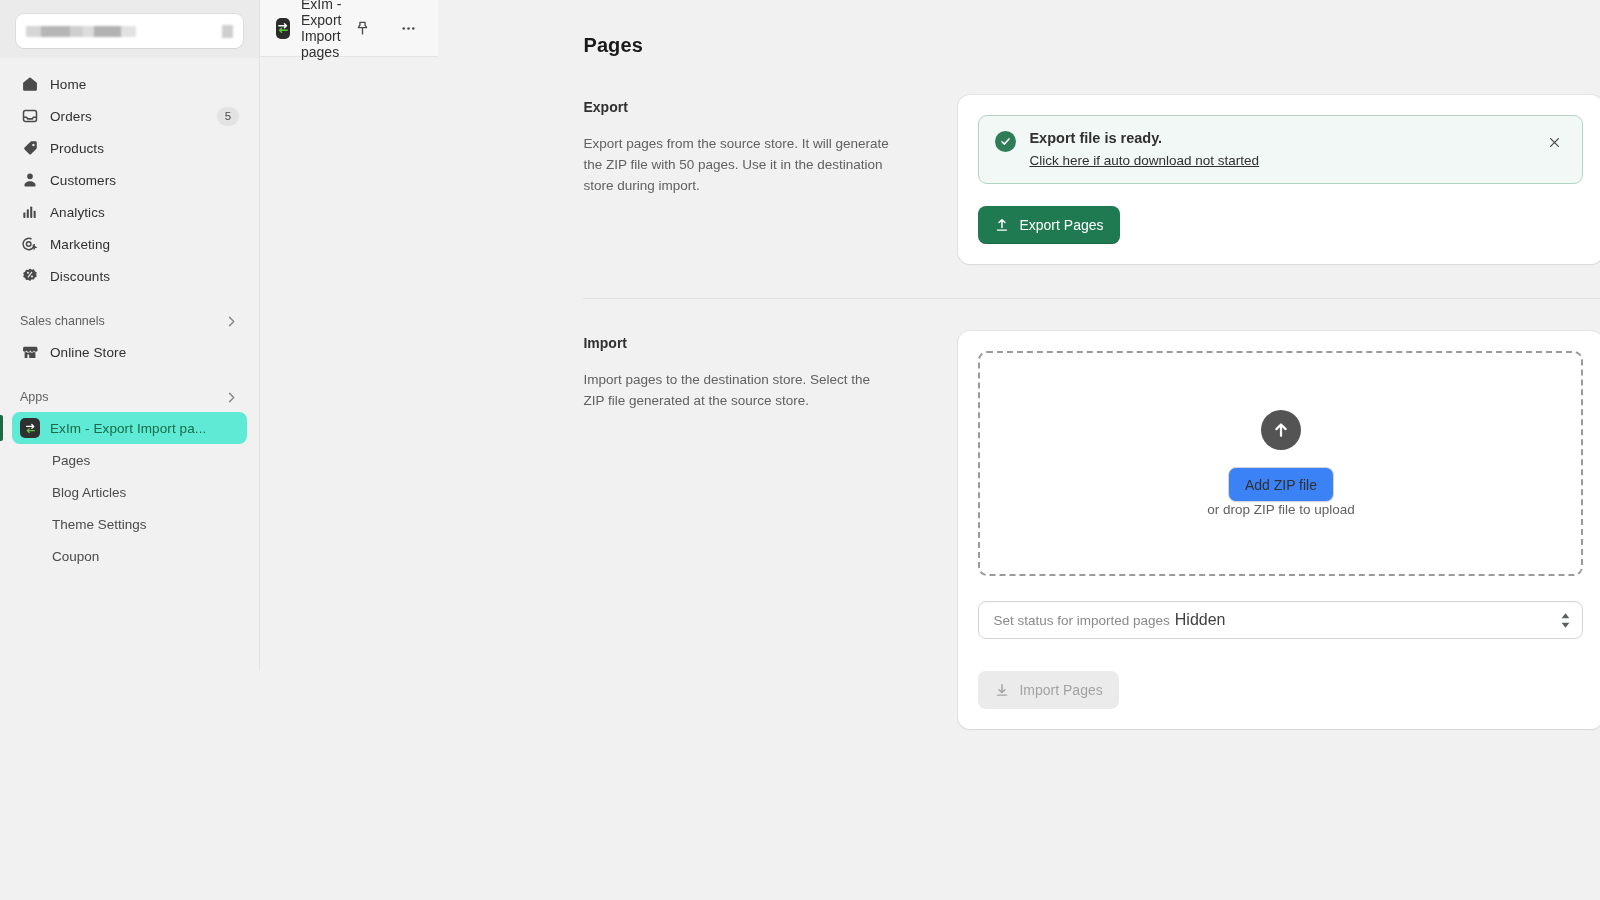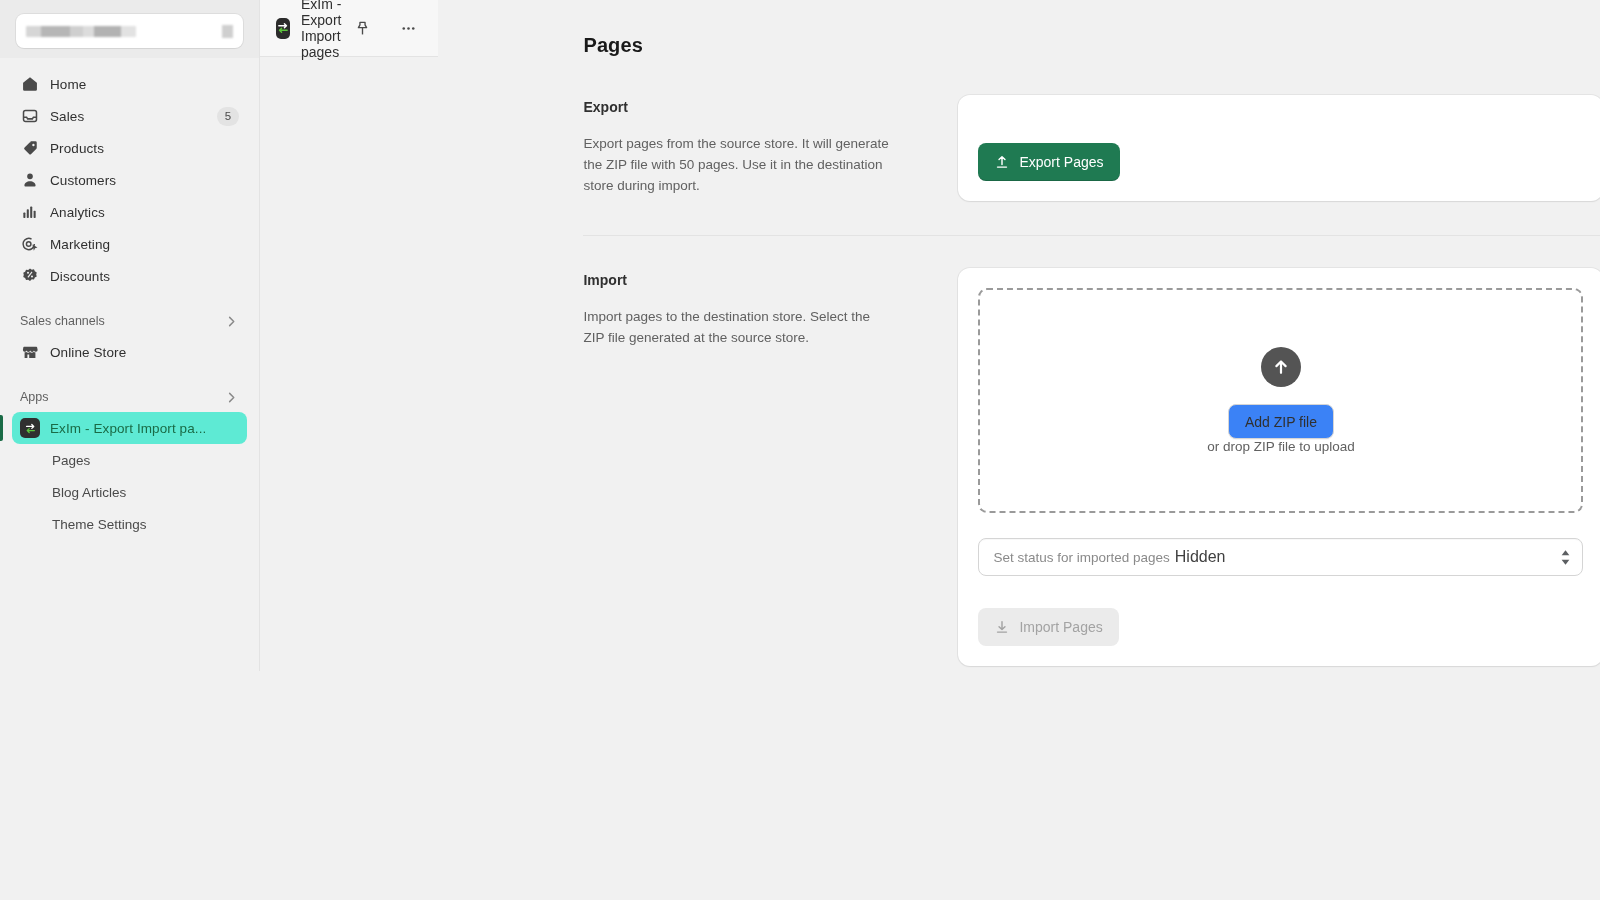--- a/index.html
+++ b/index.html
@@ -276,21 +276,21 @@
   .banner-close {
     width: 24px; height: 24px;
     display: flex; align-items: center; justify-content: center;
     cursor: pointer;
     color: #4a4a4a;
     border-radius: 6px;
     flex: 0 0 24px;
   }
 
   .btn-primary {
-    margin-top: 28px;
+    margin-top: 22px;
     height: 38px;
     background: #1f7a52;
     color: #ffffff;
     border: none;
     border-radius: 8px;
     padding: 0 16px;
     font-size: 14px;
     font-family: inherit;
     display: inline-flex;
     align-items: center;
@@ -406,21 +406,21 @@
         <span class="nav-label">Home</span>
       </div>
 
       <div class="nav-item">
         <span class="nav-icon">
           <svg width="18" height="18" viewBox="0 0 20 20" fill="none" stroke="currentColor" stroke-width="1.7">
               <rect x="2.8" y="3.8" width="14.4" height="12.4" rx="2.2"></rect>
               <path d="M2.8 11.3h3.4l1.2 1.9h5.2l1.2-1.9h3.4"></path>
             </svg>
         </span>
-        <span class="nav-label">Sales</span>
+        <span class="nav-label">Orders</span>
         <span class="nav-badge">5</span>
       </div>
 
       <div class="nav-item">
         <span class="nav-icon">
           <svg width="18" height="18" viewBox="0 0 20 20" fill="currentColor">
               <path d="M10.3 2.5H16a1.5 1.5 0 0 1 1.5 1.5v5.7a2 2 0 0 1-.6 1.4l-5.6 5.6a1.6 1.6 0 0 1-2.3 0l-5-5a1.6 1.6 0 0 1 0-2.3l5.6-5.6a2 2 0 0 1 1.4-.6Zm3.5 2.9a1.3 1.3 0 1 0 0 2.6 1.3 1.3 0 0 0 0-2.6Z"></path>
             </svg>
         </span>
         <span class="nav-label">Products</span>
@@ -516,20 +516,23 @@
 
       <div class="sub-item">
         <span>Pages</span>
       </div>
       <div class="sub-item">
         <span>Blog Articles</span>
       </div>
       <div class="sub-item">
         <span>Theme Settings</span>
       </div>
+      <div class="sub-item">
+        <span>Coupon</span>
+      </div>
 
     </nav>
   </aside>
 
   <div class="main">
 
     <header class="topbar">
       <div class="topbar-left">
         <span class="topbar-app-icon">
           <svg width="14" height="14" viewBox="0 0 20 20" fill="none" stroke-width="2" stroke-linecap="round" stroke-linejoin="round">
@@ -562,20 +565,36 @@
         <h1 class="page-title">Pages</h1>
 
         <section class="section">
           <div class="section-aside">
             <div class="section-heading">Export</div>
             <div class="section-desc">Export pages from the source store. It will generate the ZIP file with 50 pages. Use it in the destination store during import.</div>
           </div>
           <div class="section-body">
             <div class="card">
 
+              <div class="banner">
+                <span class="banner-check">
+                  <svg width="13" height="13" viewBox="0 0 20 20" fill="none" stroke="#ffffff" stroke-width="2.4" stroke-linecap="round" stroke-linejoin="round">
+                      <path d="M4.6 10.4 8.3 14l7.1-8"></path>
+                    </svg>
+                </span>
+                <div class="banner-body">
+                  <div class="banner-title">Export file is ready.</div>
+                  <a class="banner-link">Click here if auto download not started</a>
+                </div>
+                <span class="banner-close">
+                  <svg width="15" height="15" viewBox="0 0 20 20" fill="none" stroke="currentColor" stroke-width="1.7" stroke-linecap="round">
+                      <path d="M4.8 4.8 15.2 15.2M15.2 4.8 4.8 15.2"></path>
+                    </svg>
+                </span>
+              </div>
 
               <button class="btn-primary">
                 <span style="display:flex">
                   <svg width="16" height="16" viewBox="0 0 20 20" fill="none" stroke="#ffffff" stroke-width="1.8" stroke-linecap="round" stroke-linejoin="round">
                       <path d="M10 13.2V3.4M6.3 7l3.7-3.6L13.7 7M4.4 16.4h11.2"></path>
                     </svg>
                 </span>
                 <span>Export Pages</span>
               </button>
 

